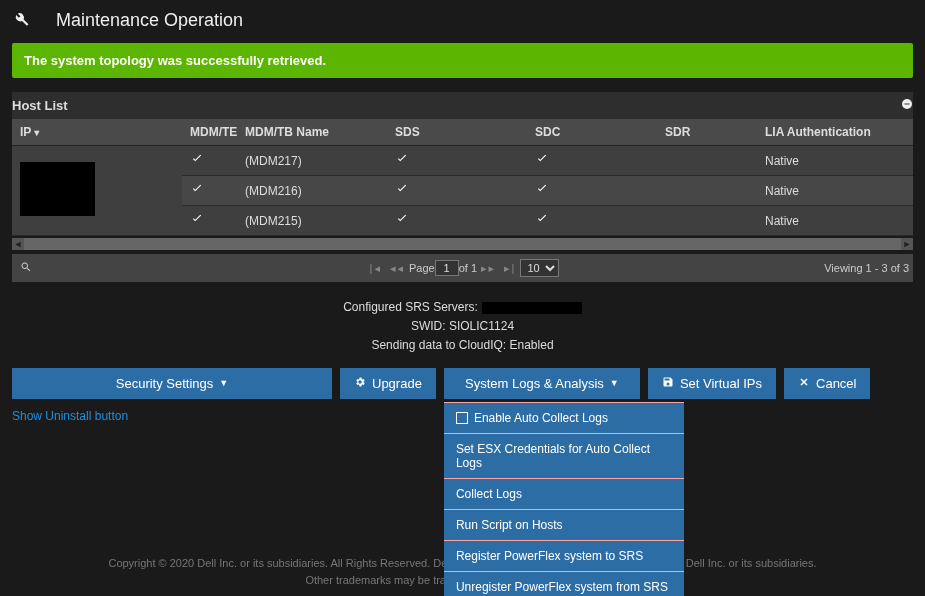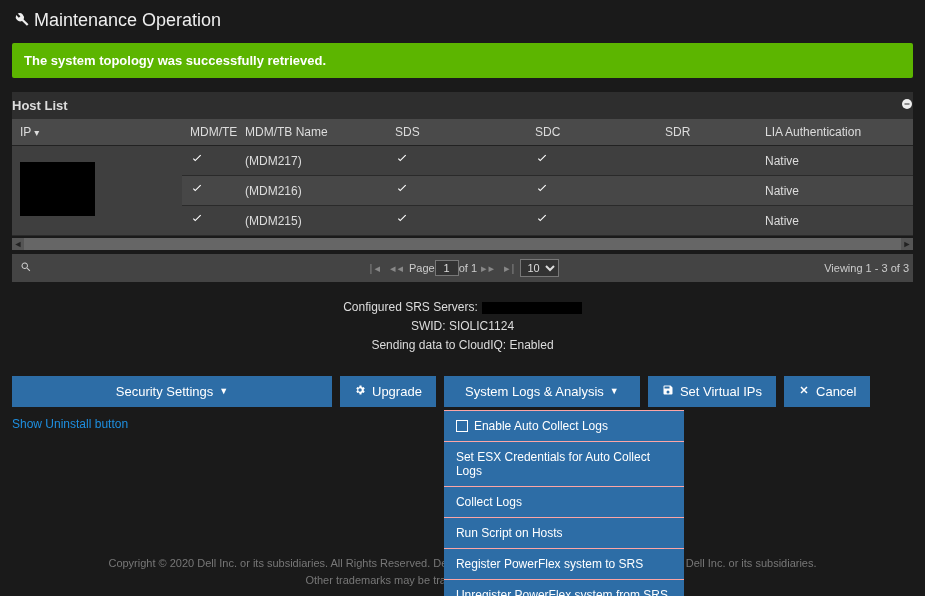--- a/index.html
+++ b/index.html
@@ -11,21 +11,21 @@
     width: 925px;
     height: 596px;
     overflow: hidden;
   }
   .page {
     padding: 10px 12px;
   }
   .title-row {
     display: flex;
     align-items: center;
-    gap: 4px;
+    gap: 26px;
     margin-bottom: 12px;
   }
   .wrench-icon svg { width: 18px; height: 18px; fill: #eee; }
   .page-title { font-size: 18px; font-weight: normal; color: #eee; }
   .alert-success {
     background: #5cb500;
     color: #fff;
     padding: 10px 12px;
     font-weight: bold;
     font-size: 13px;
@@ -44,21 +44,21 @@
   .collapse-icon svg { width:12px; height:12px; fill:#eee; }
   .table {
     width: 100%;
     border-collapse: collapse;
     table-layout: fixed;
   }
   .table th {
     background: #4a4a4a;
     color: #ddd;
     font-size: 12px;
-    font-weight: normal;
+    font-weight: bold;
     text-align: left;
     padding: 6px 8px;
     border-bottom: 1px solid #222;
   }
   .table td {
     background: #3f3f3f;
     padding: 6px 8px;
     border-bottom: 1px solid #2a2a2a;
     font-size: 12px;
     color: #ddd;
@@ -124,21 +124,21 @@
     line-height: 1.6;
     color: #ddd;
     text-align: center;
   }
   .srs-mask {
     display:inline-block; background:#000; width:100px; height:12px; vertical-align:middle; margin-left:4px;
   }
   .btn-row {
     display:flex;
     gap: 8px;
-    margin-top: 20px;
+    margin-top: 12px;
     align-items:flex-start;
     position:relative;
   }
   .btn {
     background:#2d6da6;
     color:#fff;
     border:none;
     padding:8px 14px;
     font-size:13px;
     cursor:pointer;

